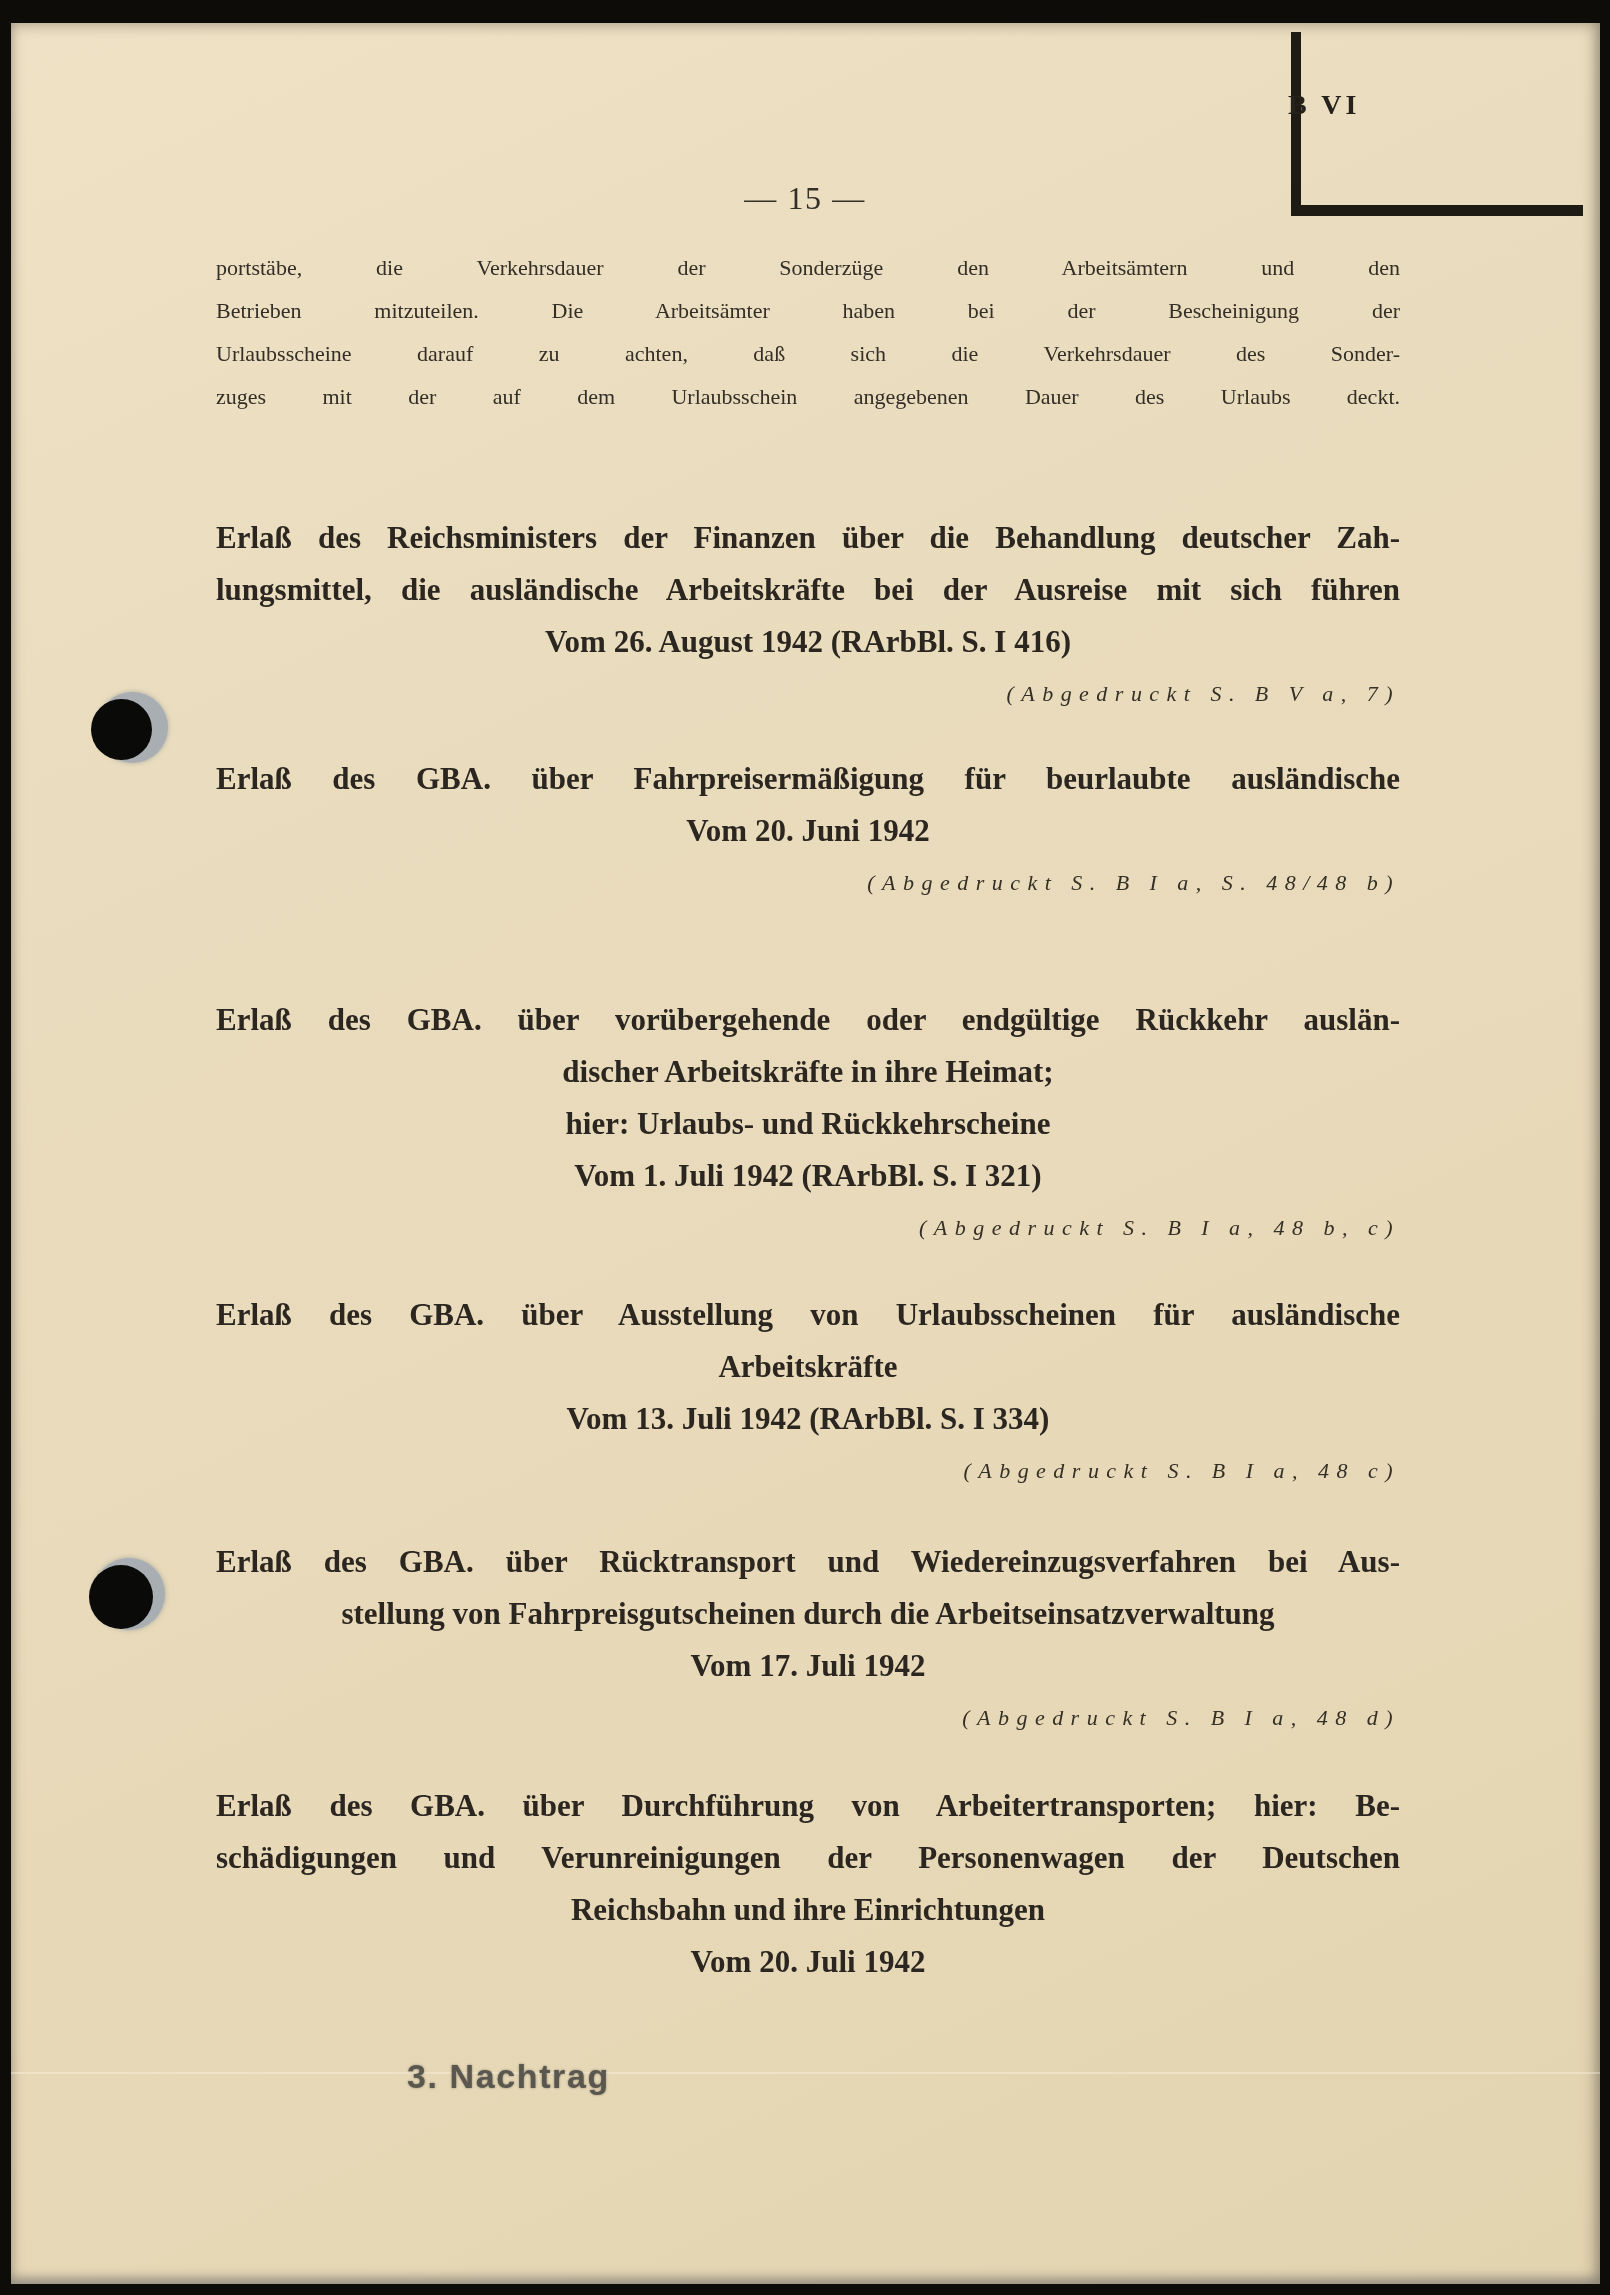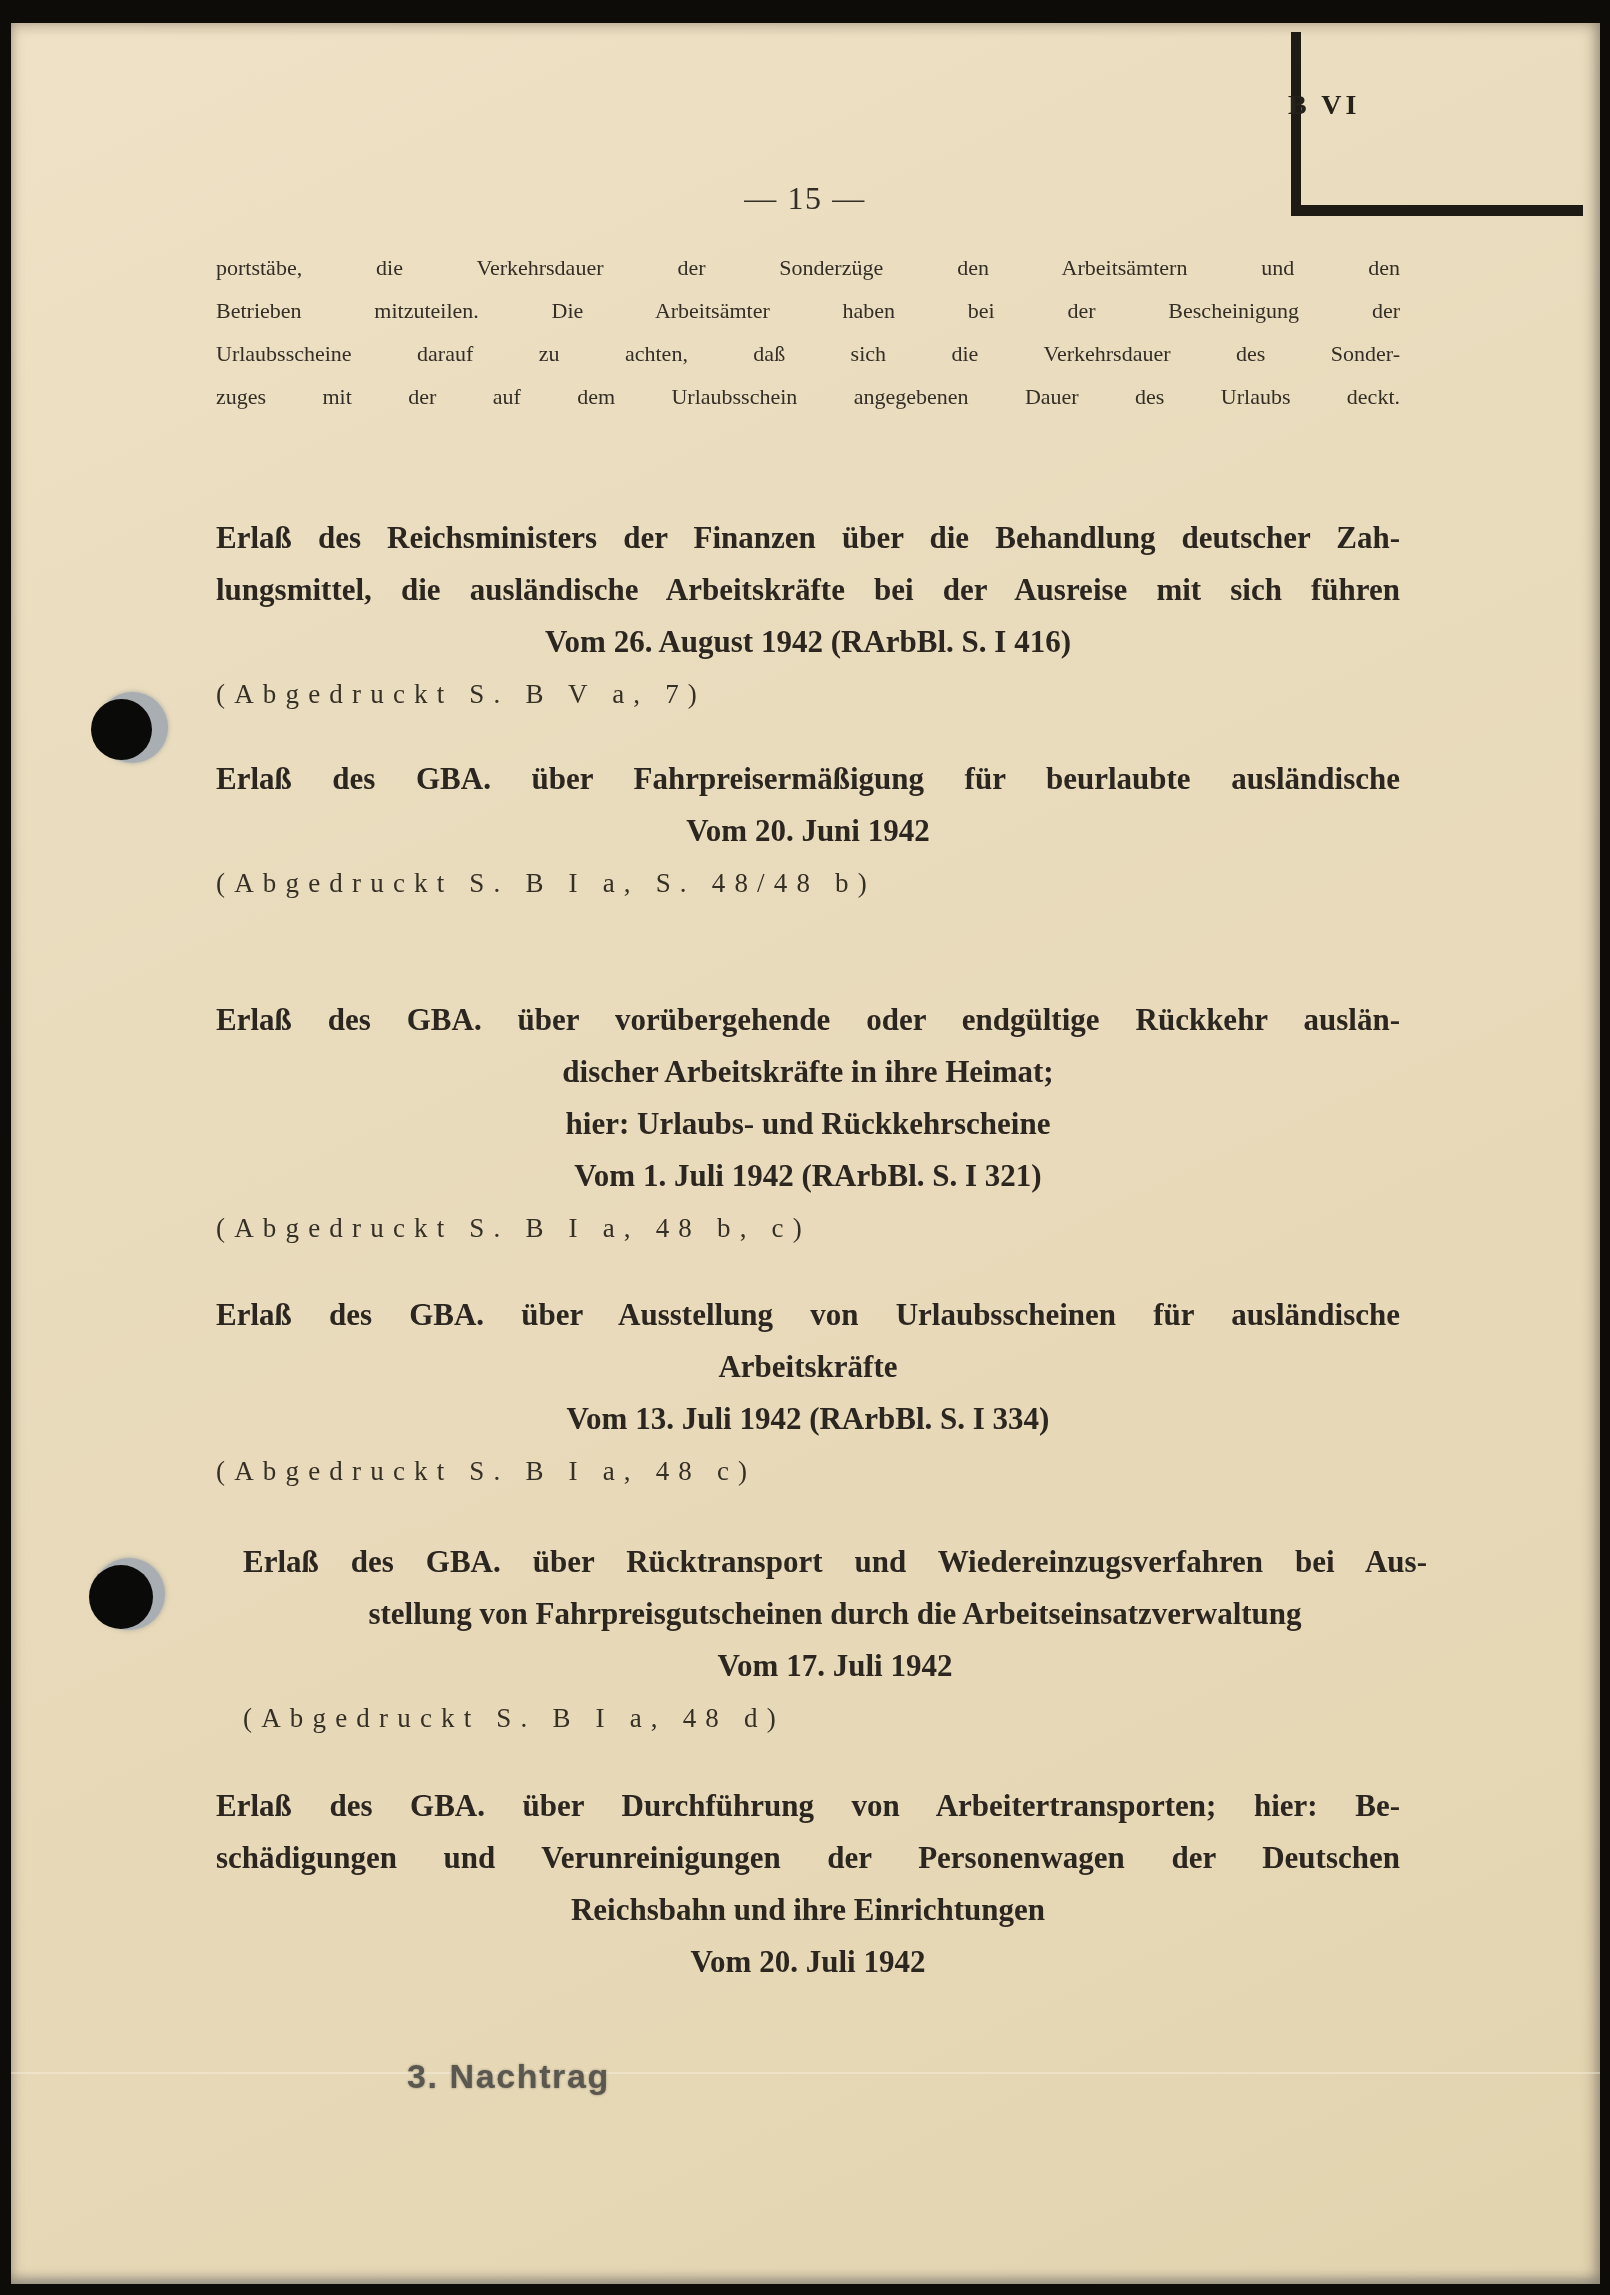--- a/index.html
+++ b/index.html
@@ -31,23 +31,23 @@
     position:absolute;left:618px;top:180px;width:374px;
     text-align:center;font-size:32px;color:#332e26;letter-spacing:1.6px;
   }
   .col{position:absolute;left:216px;width:1184px;color:#332e26;}
   .intro{top:246px;font-size:22px;line-height:43px;}
   .line.j{text-align:justify;text-align-last:justify;}
   .line.c{text-align:center;}
   .entry{position:absolute;left:216px;width:1184px;font-size:31px;line-height:52px;}
   .entry .tl{font-weight:bold;color:#2b2620;}
   .entry .date{font-weight:bold;text-align:center;color:#2b2620;}
-  .entry .ref{text-align:left;letter-spacing:.34em;font-size:27px;color:#353026;}
+  .entry .ref{text-align:right;letter-spacing:.34em;font-size:22px;color:#353026;font-style:italic;}
   .e1{top:512px;} .e2{top:753px;} .e3{top:994px;}
-  .e4{top:1289px;} .e5{top:1536px;margin-left:27px;} .e6{top:1780px;}
+  .e4{top:1289px;} .e5{top:1536px;} .e6{top:1780px;}
   .stamp{
     position:absolute;left:407px;top:2057px;
     font-family:"Liberation Sans", sans-serif;font-weight:bold;font-size:34px;
     color:#4b4a44;letter-spacing:1.6px;opacity:.9;
     text-shadow:0 0 2.4px rgba(75,74,68,.65);
     filter:blur(0.3px);
   }
   .hole{position:absolute;border-radius:50%;}
   .hole-halo{background:#a9aeb2;box-shadow:0 0 4.8px rgba(150,155,158,.8);}
   .hole-black{background:#0a0a08;}

